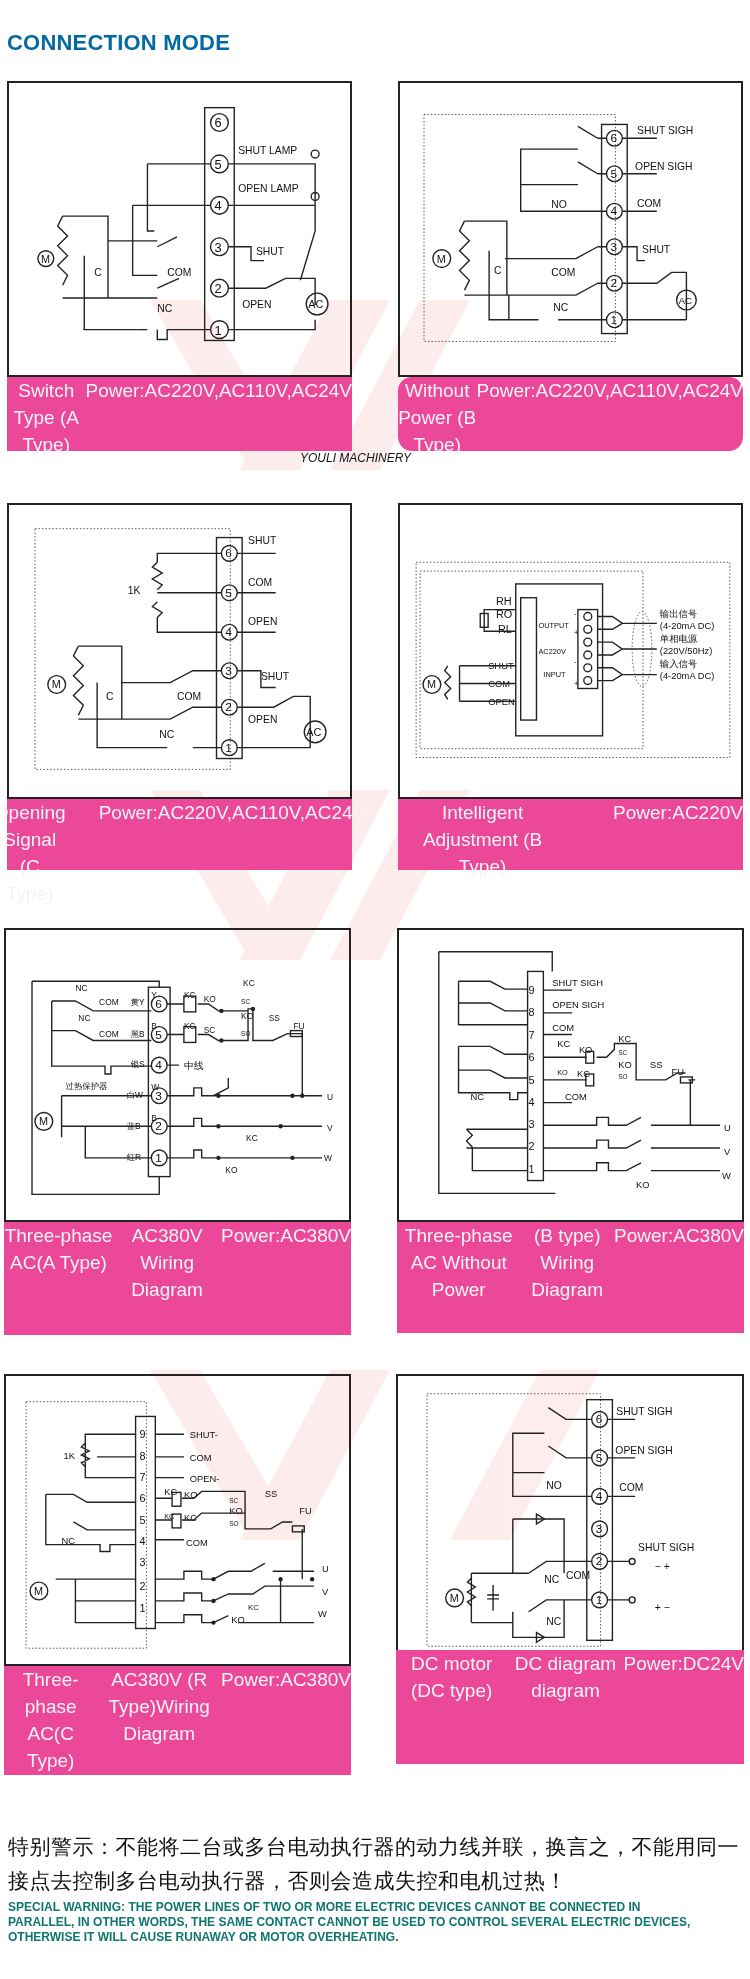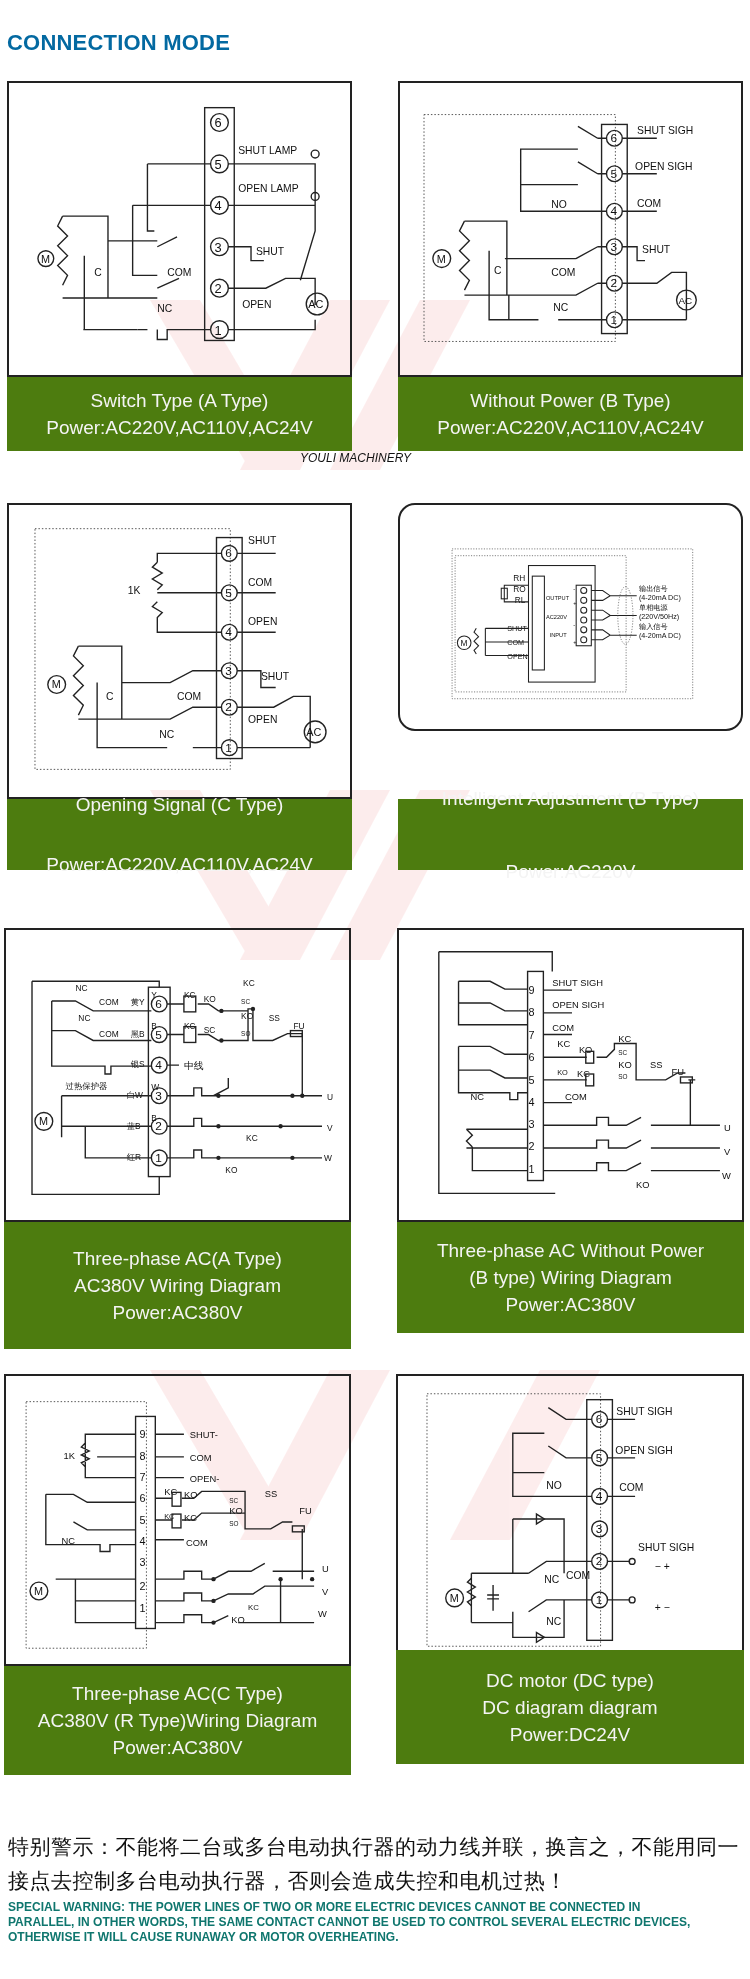--- a/index.html
+++ b/index.html
@@ -2,21 +2,21 @@
 <html><head>
 <meta charset="utf-8">
 <style>
   html,body{margin:0;padding:0;background:#ffffff;}
   body{width:750px;height:1979px;position:relative;overflow:hidden;font-family:"Liberation Sans",sans-serif;color:#111;}
   .wm{position:absolute;left:0;top:0;width:750px;height:1979px;pointer-events:none;z-index:0;}
   .title{position:absolute;left:7px;top:30px;font-size:22px;font-weight:bold;letter-spacing:0.2px;color:#0369a1;z-index:2;}
   .card{position:absolute;z-index:2;}
   .box{position:absolute;left:0;top:0;right:0;background:rgba(255,255,255,0.0);border:2px solid #222;box-sizing:border-box;}
   .box svg{position:absolute;left:0;top:0;width:100%;height:100%;}
-  .cap{position:absolute;left:0;right:0;background:#4d7c0f;color:#f4f4f4;text-align:center;font-size:19px;line-height:27px;display:flex;flex-direction:column;justify-content:center;}
+  .cap{position:absolute;left:0;right:0;background:#ec4899;color:#f4f4f4;text-align:center;font-size:19px;line-height:27px;display:flex;flex-direction:row;justify-content:center;}
   .cap span{display:block;}
   .warn{position:absolute;left:8px;top:1830px;width:740px;z-index:2;}
   .warn .cn{font-family:Liberation Serif, serif;font-size:21px;line-height:34px;color:#111;letter-spacing:0.5px;}
   .warn .en{font-size:12px;line-height:15px;font-weight:bold;color:#0f766e;margin-top:2px;width:700px;}
   svg text{font-family:"Liberation Sans",sans-serif;fill:#111;}
   .ln{stroke:#222;stroke-width:1.4;fill:none;}
   .dot{stroke:#555;stroke-width:1;fill:none;stroke-dasharray:1.5 2;}
 </style>
 </head>
 <body>
@@ -112,21 +112,21 @@
         <text x="95" y="194">C</text>
       </g>
       <path class="ln" d="M225,56 H260 M225,92 H260 M225,130 H260 M200,56 L180,44 M200,92 L180,80 M200,56 H209 M200,92 H209 M180,67 H122 V130 H209 M180,103 H122 M200,166 H209 M200,166 L178,178 M178,178 H106 M200,203 H209 M200,203 L178,215 H65 M225,166 H240 V180 H248 M225,203 H260 L275,192 H290 V240 M225,240 H290 M160,240 H209 M140,240 L135,240 M110,240 V215 M65,140 H108 V215 M90,170 V240 H140"></path>
       <path class="ln" d="M65,140 l-5,10 l10,10 l-10,10 l10,10 l-10,10 l10,10 l-5,10"></path>
       <circle class="ln" cx="42" cy="178" r="9"></circle>
         <text x="37" y="182" font-size="11">M</text>
       <circle class="ln" cx="290" cy="220" r="10"></circle>
         <text x="282" y="224" font-size="10">AC</text>
     </svg>
   </div>
-  <div class="cap" style="top:296px;height:74px;">
+  <div class="cap" style="top:296px;height:74px;border-radius:14px;">
     <span>Without Power (B Type)</span>
     <span>Power:AC220V,AC110V,AC24V</span>
   </div>
 </div>
 
 <div class="card" style="left:7px;top:503px;width:345px;height:367px;">
   <div class="box" style="height:296px;">
     <svg viewBox="0 0 345 296">
       <rect class="dot" x="26" y="24" width="198" height="244"></rect>
       <rect class="ln" x="210" y="33" width="26" height="224"></rect>
@@ -163,21 +163,21 @@
         <text x="301" y="234" font-size="11">AC</text>
     </svg>
   </div>
   <div class="cap" style="top:296px;height:71px;gap:33px;">
     <span>Opening Signal (C Type)</span>
     <span>Power:AC220V,AC110V,AC24V</span>
   </div>
 </div>
 
 <div class="card" style="left:398px;top:503px;width:345px;height:367px;">
-  <div class="box" style="height:228px;border-radius:17px;">
+  <div class="box" style="height:296px;">
     <svg viewBox="0 0 345 296">
       <rect class="dot" x="16" y="58" width="318" height="198"></rect>
       <rect class="dot" x="20" y="67" width="226" height="180"></rect>
       <rect class="ln" x="117" y="80" width="88" height="154"></rect>
       <rect class="ln" x="122" y="94" width="16" height="124"></rect>
       <g font-size="11">
         <text x="97" y="101">RH</text>
         <text x="97" y="115">RO</text>
         <text x="99" y="130">RL</text>
         <text x="89" y="166" font-size="9.5">SHUT</text>
@@ -286,21 +286,21 @@
         <circle cx="300" cy="168" r="2.2" fill="#222"></circle>
         <circle cx="278" cy="199" r="2.2" fill="#222"></circle>
         <circle cx="290" cy="231" r="2.2" fill="#222"></circle>
       <circle cx="218" cy="82" r="2.2" fill="#222"></circle>
         <circle cx="218" cy="112" r="2.2" fill="#222"></circle>
         <circle cx="250" cy="80" r="2.2" fill="#222"></circle>
       <circle class="ln" cx="38" cy="194" r="9"></circle>
         <text x="33" y="198" font-size="11">M</text>
     </svg>
   </div>
-  <div class="cap" style="top:294px;height:127px;">
+  <div class="cap" style="top:294px;height:113px;">
     <span>Three-phase AC(A Type)</span>
     <span>AC380V Wiring Diagram</span>
     <span>Power:AC380V</span>
   </div>
 </div>
 
 <div class="card" style="left:397px;top:928px;width:347px;height:405px;">
   <div class="box" style="height:294px;">
     <svg viewBox="0 0 347 294">
       <rect class="ln" x="130" y="42" width="16" height="212"></rect>

